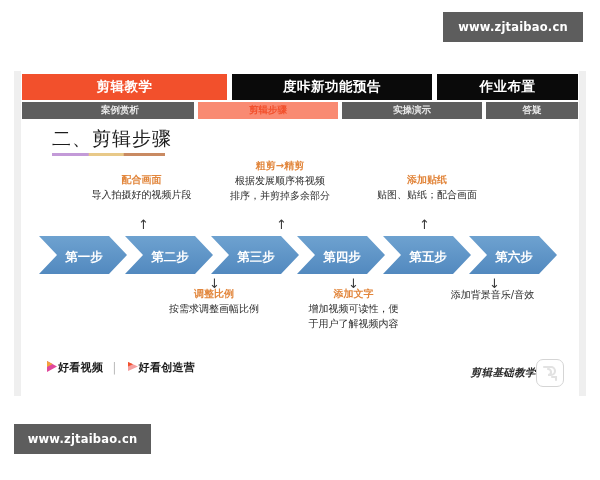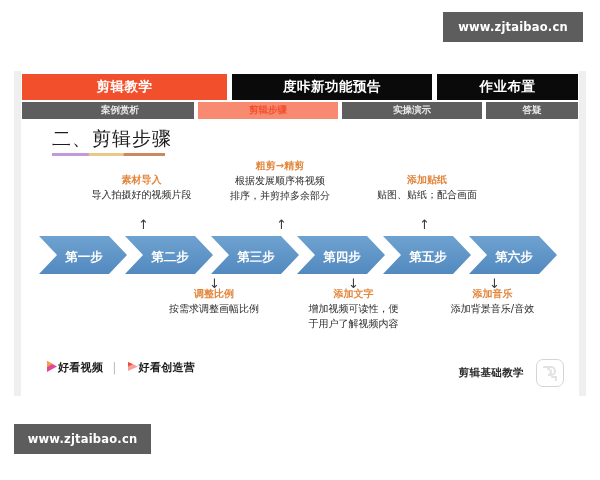--- a/index.html
+++ b/index.html
@@ -235,21 +235,22 @@
     display: inline-block;
   }
   .play-mark svg { display: block; }
 
   .footer-right {
     position: absolute;
     right: 22px;
     top: 3px;
     display: flex;
     align-items: center;
-    gap: 12px;
+    gap: 0;
+    font-style: italic;
   }
   .footer-right-label {
     font-size: 10.5px;
     font-weight: bold;
     color: #2a2a2a;
     letter-spacing: .4px;
   }
   .logo-box {
     width: 26px;
     height: 26px;
@@ -297,21 +298,21 @@
         <span>答疑</span>
       </div>
     </div>
 
     <div class="title-wrap">
       <div class="title-text">二、剪辑步骤</div>
       <div class="title-rule"></div>
     </div>
 
     <div class="ann ann-top-1">
-      <div class="ann-title">素材导入</div>
+      <div class="ann-title">配合画面</div>
       <div class="ann-body">导入拍摄好的视频片段</div>
     </div>
     <div class="ann ann-top-2">
       <div class="ann-title">粗剪→精剪</div>
       <div class="ann-body">根据发展顺序将视频
 排序，并剪掉多余部分</div>
     </div>
     <div class="ann ann-top-3">
       <div class="ann-title">添加贴纸</div>
       <div class="ann-body">贴图、贴纸；配合画面</div>
@@ -363,21 +364,20 @@
     <div class="ann ann-bot-1">
       <div class="ann-title">调整比例</div>
       <div class="ann-body">按需求调整画幅比例</div>
     </div>
     <div class="ann ann-bot-2">
       <div class="ann-title">添加文字</div>
       <div class="ann-body">增加视频可读性，便
 于用户了解视频内容</div>
     </div>
     <div class="ann ann-bot-3">
-      <div class="ann-title">添加音乐</div>
       <div class="ann-body">添加背景音乐/音效</div>
     </div>
 
     <div class="footer">
       <div class="footer-left">
         <div class="brand">
           <span class="play-mark">
             <svg width="13" height="13" viewBox="0 0 13 13" xmlns="http://www.w3.org/2000/svg">
               <path d="M2,1 L12,6.5 L2,12 Z" fill="#e0489c"></path>
               <path d="M2,1 L7.5,4 L2,7 Z" fill="#f2a33c"></path>

